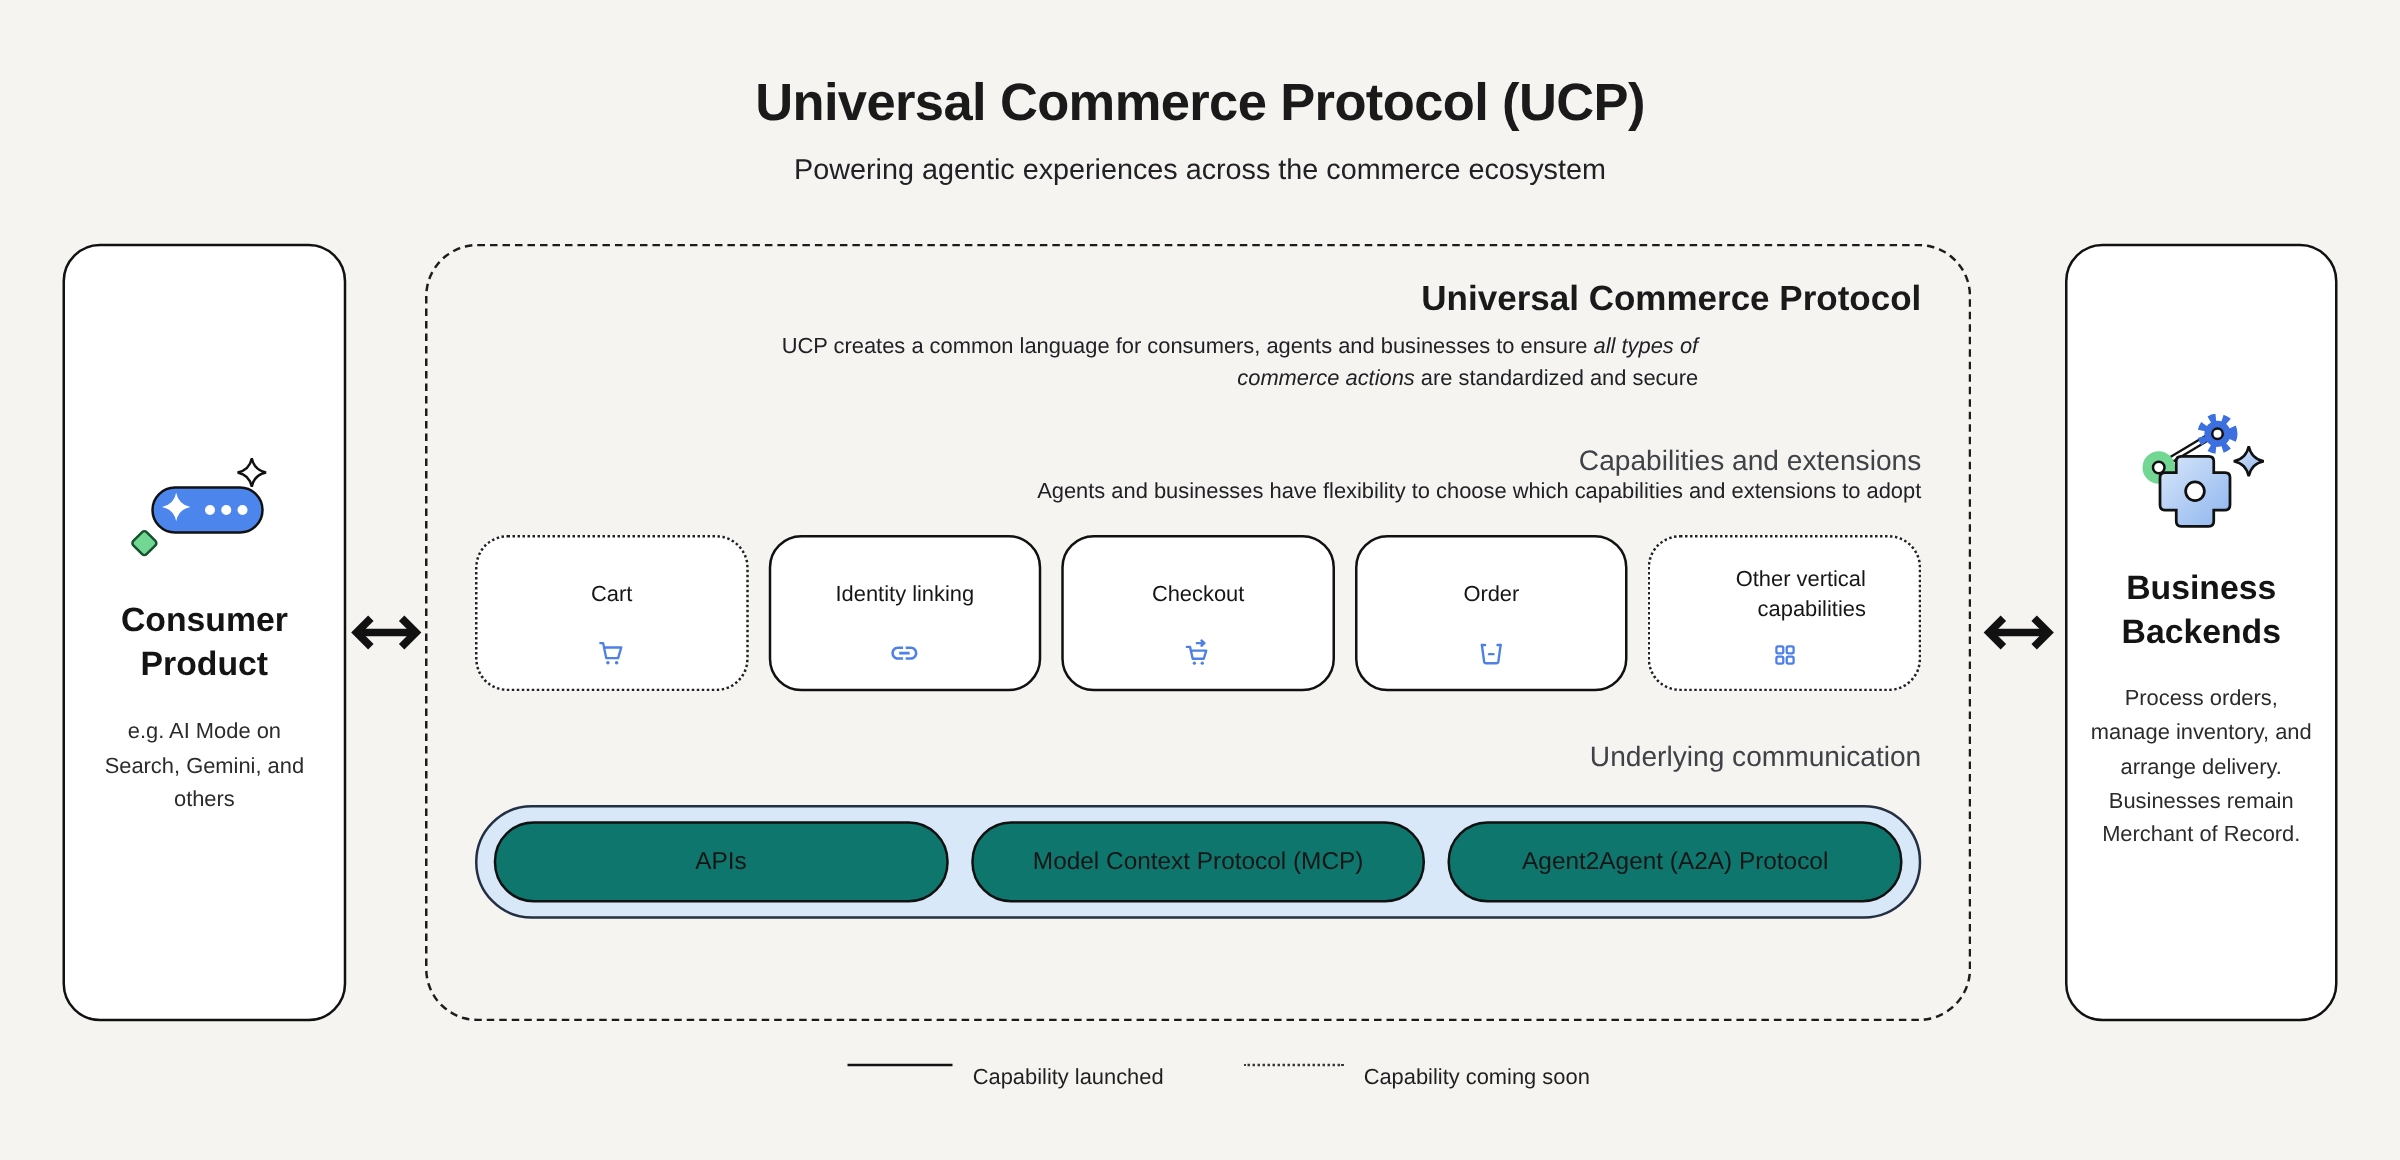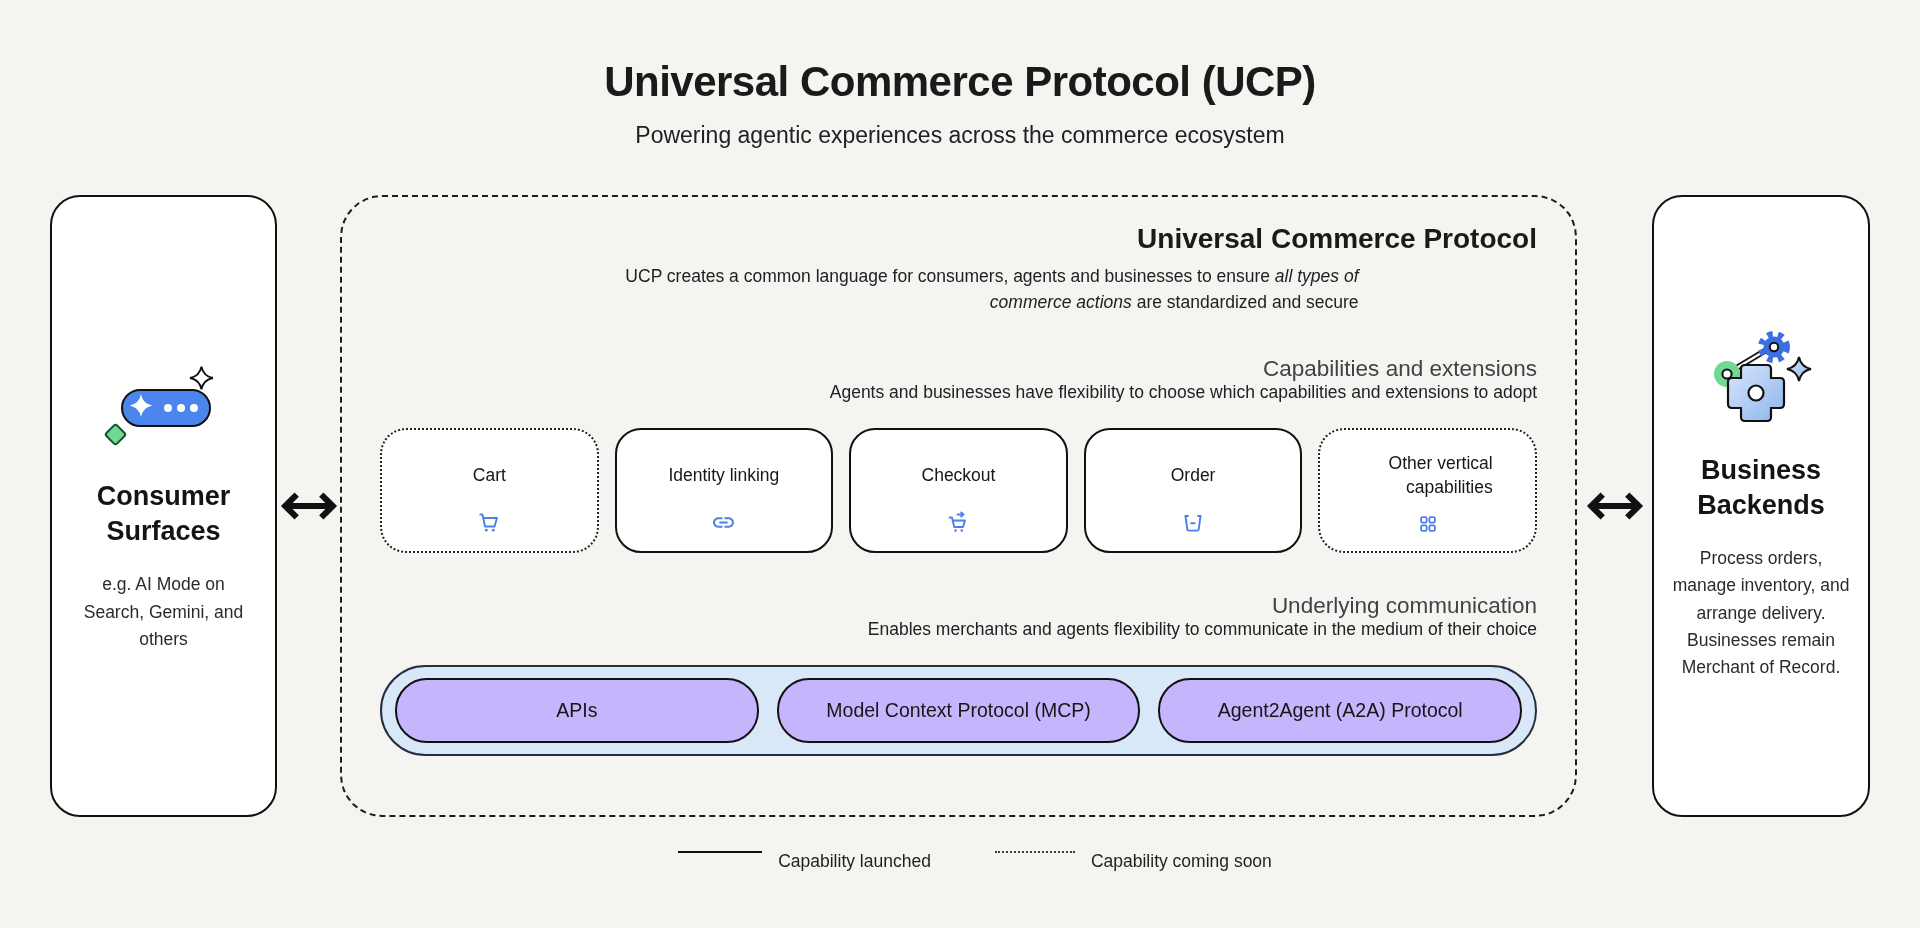--- a/index.html
+++ b/index.html
@@ -58,21 +58,21 @@
   .cap-label { flex:1; display:flex; align-items:center; justify-content:center;
     font-size:17.5px; line-height:1.35; color:#161616; max-width:130px; }
   .cap-icon { height:26px; display:flex; align-items:flex-end; justify-content:center; }
 
   .comm-container {
     margin-top:25px; height:91px; background:#D9E8F8;
     border:2.2px solid #233043; border-radius:46px;
     display:flex; gap:18px; padding:11px 13px; align-items:stretch;
   }
   .comm-pill {
-    flex:1; background:#c4b5fd; border:2.2px solid #111; border-radius:32px;
+    flex:1; background:#0f766e; border:2.2px solid #111; border-radius:32px;
     display:flex; align-items:center; justify-content:center;
     font-size:19.5px; font-weight:500; color:#161616;
   }
 
   
   .legend-row { display:flex; justify-content:center; align-items:center; margin-top:34px; margin-left:30px; gap:64px; }
   .legend-item { display:flex; gap:16px; }
   .legend-line-solid { width:84px; height:0; border-top:2.6px solid #111; }
   .legend-line-dotted { width:80px; height:0; border-top:2.6px dotted #3a3a3a; }
   .legend-label { font-size:17.5px; color:#1F1F1F; }
@@ -96,21 +96,21 @@
         <svg width="124" height="94" viewBox="0 0 124 94">
           <rect x="20" y="31" width="88" height="36" rx="18" fill="#4C86EC" stroke="#111" stroke-width="2"></rect>
           <path d="M41 37 Q43 47 53 49 Q43 51 41 61 Q39 51 29 49 Q39 47 41 37 Z" fill="#FFFFFF" transform="translate(0,0) scale(0.95)"></path>
           <circle cx="66" cy="49" r="4" fill="#FFFFFF"></circle>
           <circle cx="79" cy="49" r="4" fill="#FFFFFF"></circle>
           <circle cx="92" cy="49" r="4" fill="#FFFFFF"></circle>
           <path d="M111 8 Q113 18 123 20 Q113 22 111 32 Q109 22 99 20 Q109 18 111 8 Z" fill="#FFFFFF" stroke="#111" stroke-width="2" transform="translate(-6,0) scale(0.95)"></path>
           <rect x="6" y="68" width="15" height="15" rx="2.5" fill="#72D792" stroke="#14532D" stroke-width="2" transform="rotate(45 13.5 75.5)"></rect>
         </svg>
       </div>
-      <div class="card-title">Consumer Surfaces</div>
+      <div class="card-title">Consumer Product</div>
       <div class="card-caption">e.g. AI Mode on Search, Gemini, and others</div>
     </div>
 
     <div class="arrow-cell a-left">
       <svg width="58" height="34" viewBox="0 0 66 38" fill="none" stroke="#111" stroke-width="7">
         <line x1="8" y1="19" x2="58" y2="19"></line>
         <polyline points="19,6 6,19 19,32"></polyline>
         <polyline points="47,6 60,19 47,32"></polyline>
       </svg>
     </div>
@@ -176,21 +176,20 @@
               <rect x="13.5" y="4.5" width="6" height="6" rx="1.4"></rect>
               <rect x="4.5" y="13.5" width="6" height="6" rx="1.4"></rect>
               <rect x="13.5" y="13.5" width="6" height="6" rx="1.4"></rect>
             </svg>
           </div>
         </div>
 
       </div>
 
       <div class="section-title">Underlying communication</div>
-      <div class="section-sub">Enables merchants and agents flexibility to communicate in the medium of their choice</div>
 
       <div class="comm-container">
         <div class="comm-pill">APIs</div>
         <div class="comm-pill">Model Context Protocol (MCP)</div>
         <div class="comm-pill">Agent2Agent (A2A) Protocol</div>
       </div>
     </div>
 
     <div class="arrow-cell a-right">
       <svg width="58" height="34" viewBox="0 0 66 38" fill="none" stroke="#111" stroke-width="7">

